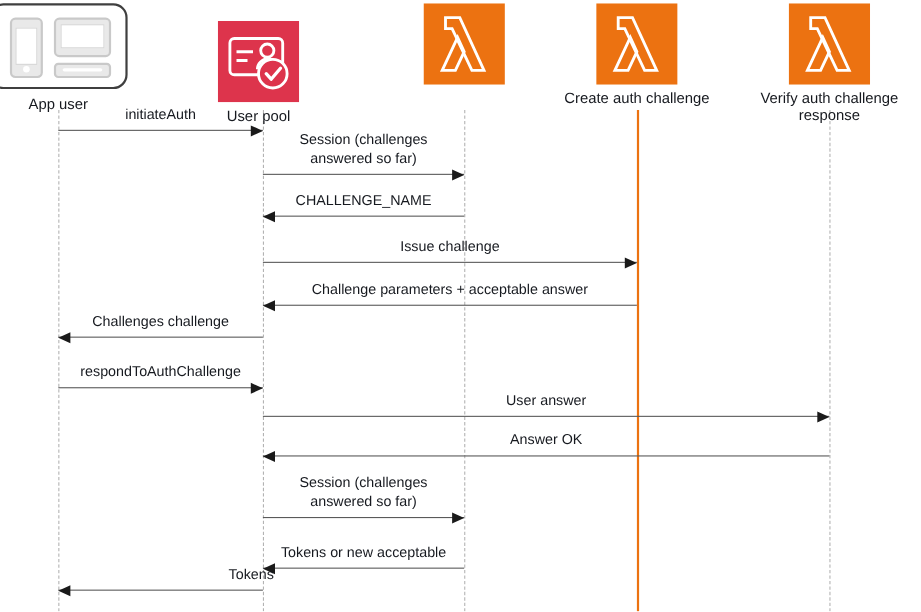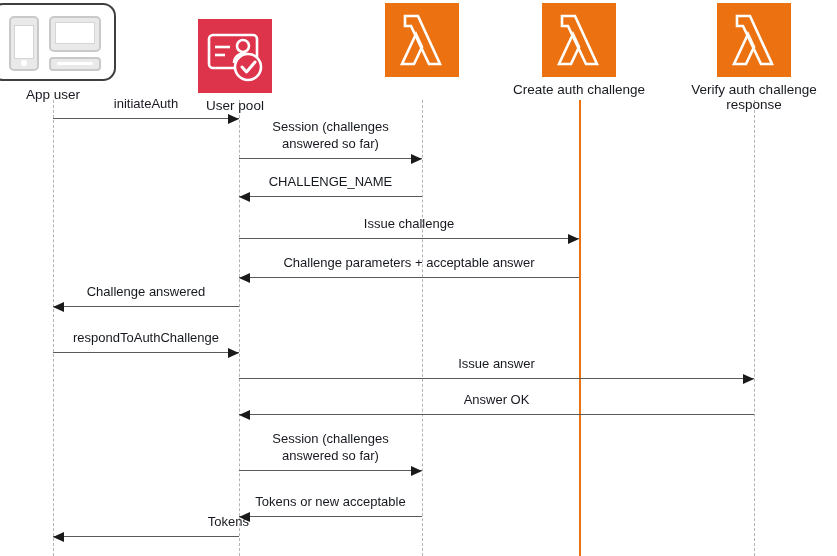--- a/index.html
+++ b/index.html
@@ -276,31 +276,31 @@
         <div class="msg-label" style="left: 229px; width: 360px; top: -23px;">Issue challenge</div>
       </div>
       <div class="msg" style="left: 0px; top: 277px; width: 837px; height: 0px;">
         <div class="msg-line" style="left: 239px; width: 340px; border-top-color: rgb(90, 90, 90);"></div>
         <div class="arrowhead left" style="left: 239px;"></div>
         <div class="msg-label" style="left: 229px; width: 360px; top: -23px; text-align: center;">Challenge parameters + acceptable answer</div>
       </div>
       <div class="msg" style="left: 0px; top: 306px; width: 837px; height: 0px;">
         <div class="msg-line" style="left: 53px; width: 186px; border-top-color: rgb(90, 90, 90);"></div>
         <div class="arrowhead left" style="left: 53px;"></div>
-        <div class="msg-label" style="left: 43px; width: 206px; top: -23px;">Challenge answered</div>
+        <div class="msg-label" style="left: 43px; width: 206px; top: -23px;">Challenges challenge</div>
       </div>
       <div class="msg" style="left: 0px; top: 352px; width: 837px; height: 0px;">
         <div class="msg-line" style="left: 53px; width: 186px; border-top-color: rgb(90, 90, 90);"></div>
         <div class="arrowhead right" style="left: 228px;"></div>
         <div class="msg-label" style="left: 43px; width: 206px; top: -23px;">respondToAuthChallenge</div>
       </div>
       <div class="msg" style="left: 0px; top: 378px; width: 837px; height: 0px;">
         <div class="msg-line" style="left: 239px; width: 515px; border-top-color: rgb(90, 90, 90);"></div>
         <div class="arrowhead right" style="left: 743px;"></div>
-        <div class="msg-label" style="left: 229px; width: 535px; top: -23px;">Issue answer</div>
+        <div class="msg-label" style="left: 229px; width: 535px; top: -23px;">User answer</div>
       </div>
       <div class="msg" style="left: 0px; top: 414px; width: 837px; height: 0px;">
         <div class="msg-line" style="left: 239px; width: 515px; border-top-color: rgb(90, 90, 90);"></div>
         <div class="arrowhead left" style="left: 239px;"></div>
         <div class="msg-label" style="left: 229px; width: 535px; top: -23px;">Answer OK</div>
       </div>
       <div class="msg" style="left: 0px; top: 470px; width: 837px; height: 0px;">
         <div class="msg-line" style="left: 239px; width: 183px; border-top-color: rgb(90, 90, 90);"></div>
         <div class="arrowhead right" style="left: 411px;"></div>
         <div class="msg-label" style="left: 229px; width: 203px; top: -40px;">Session (challenges

